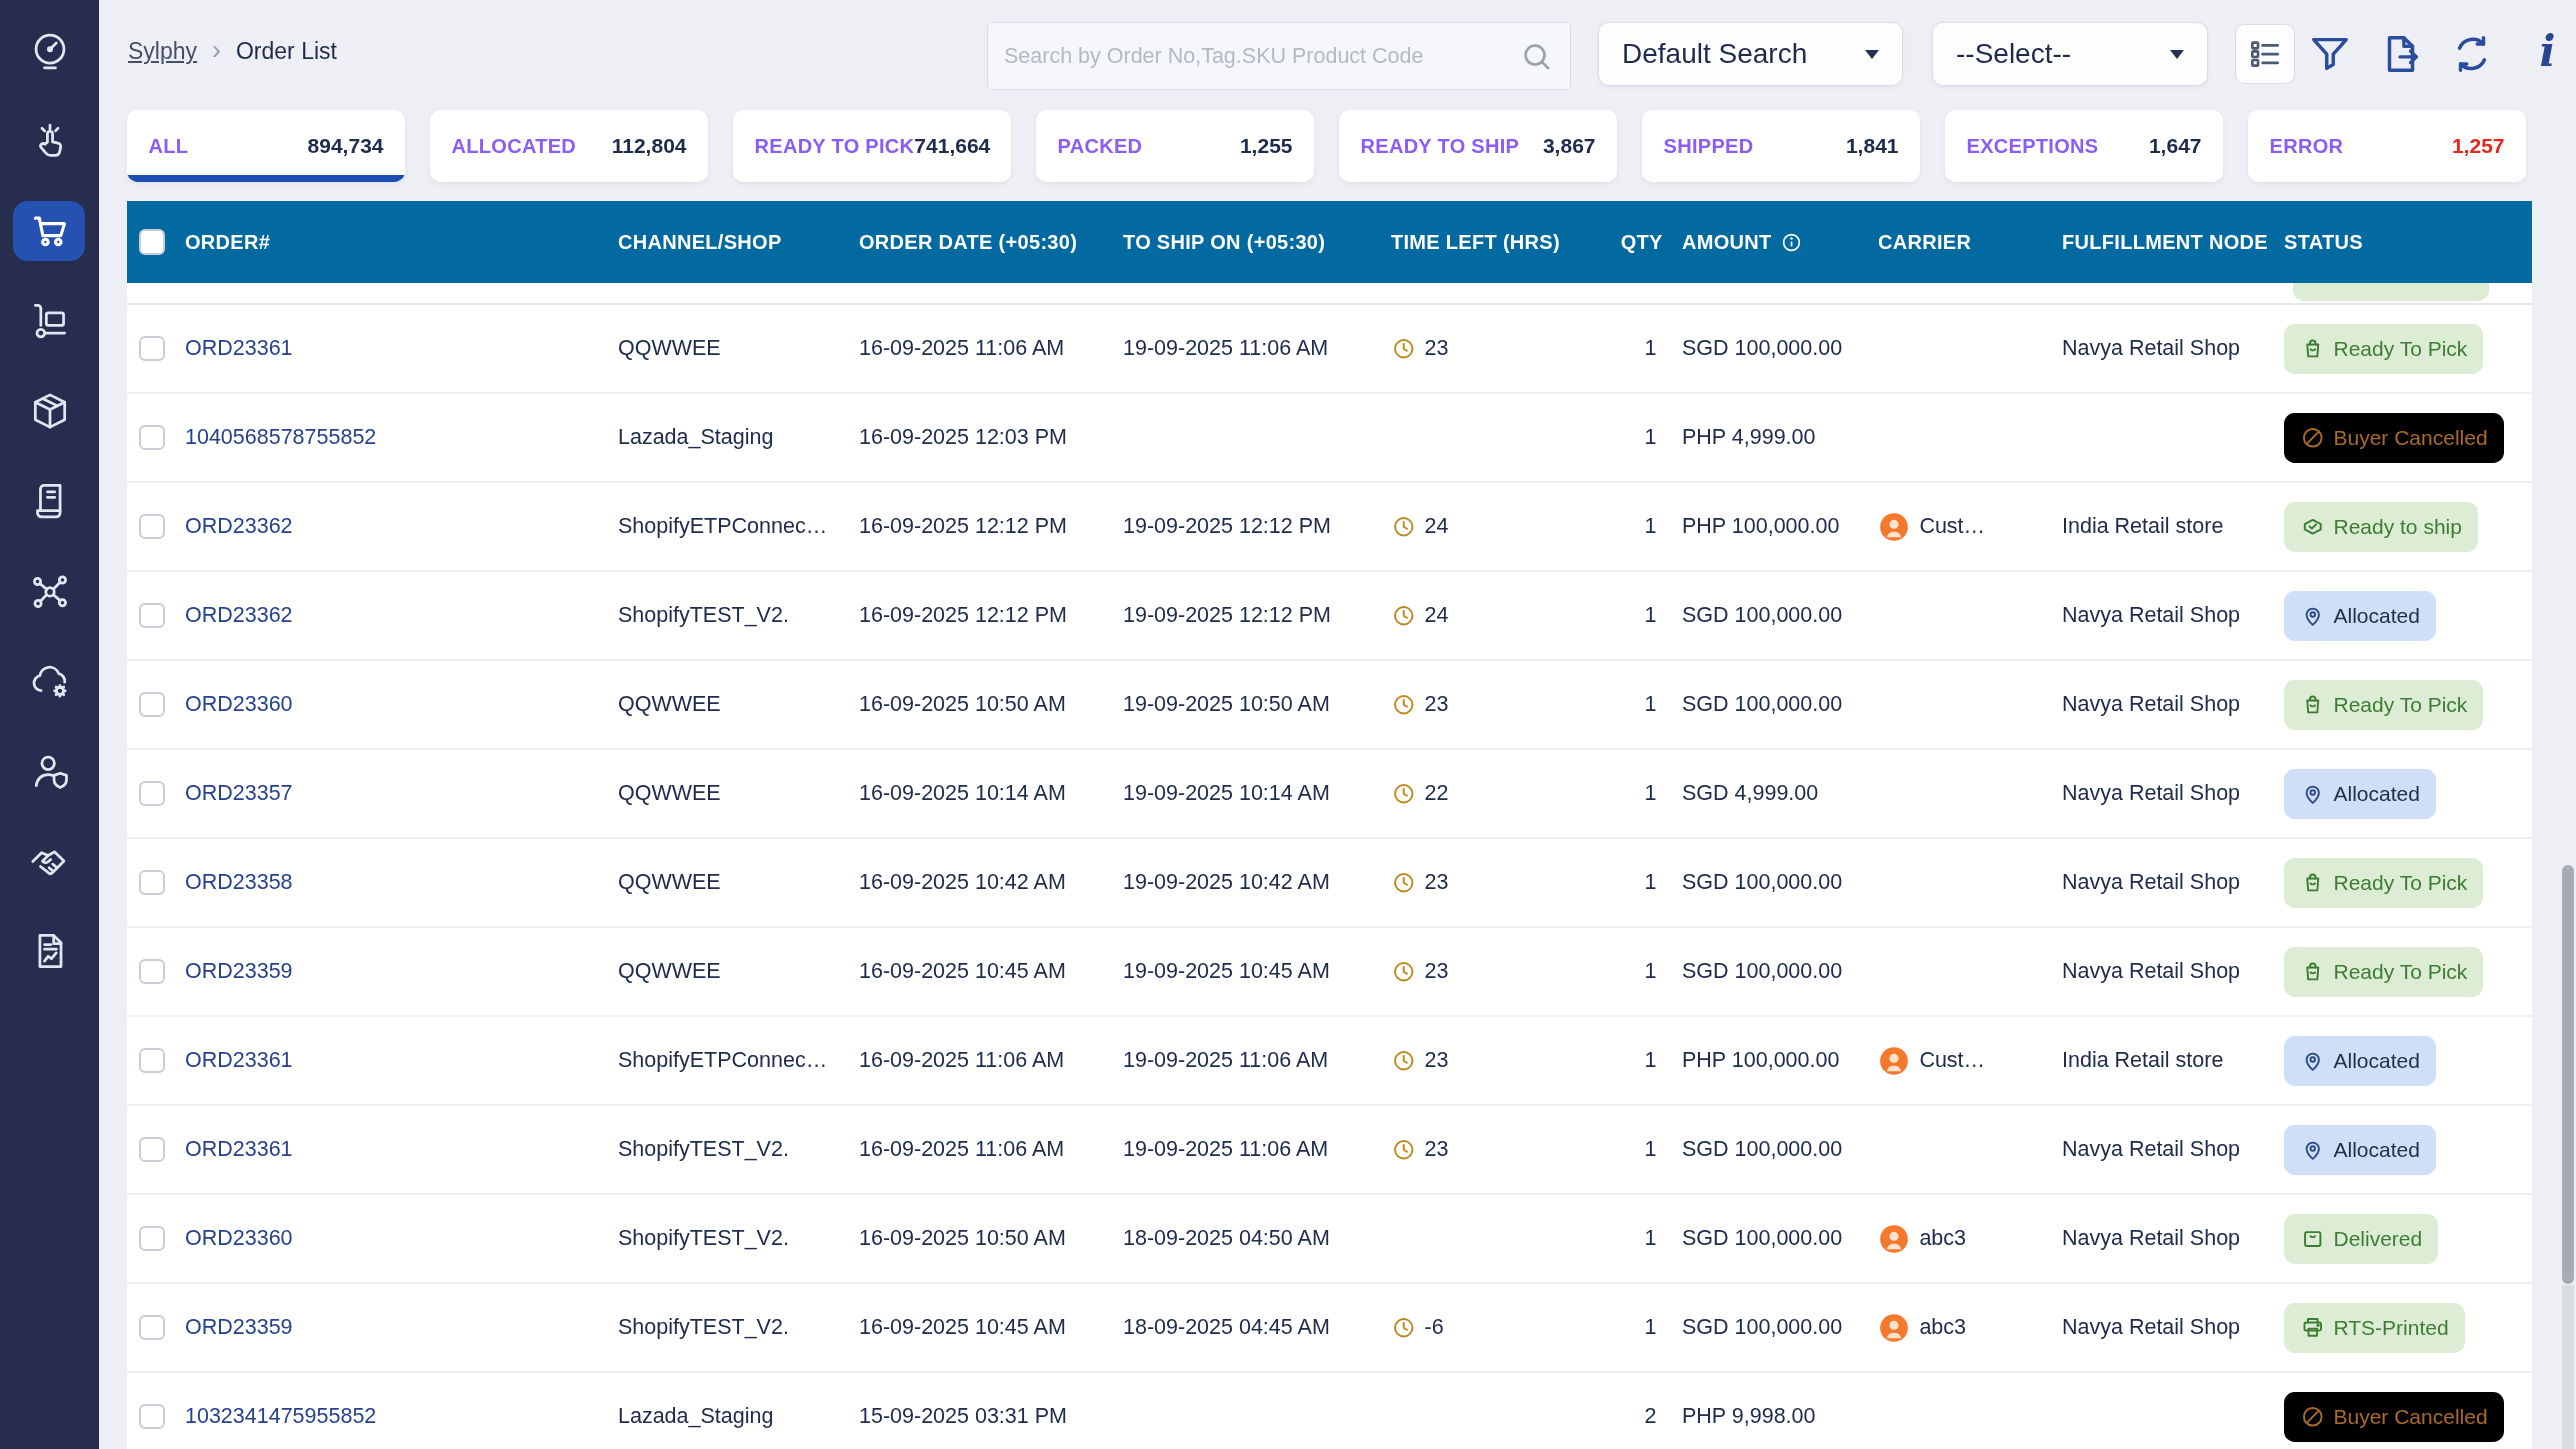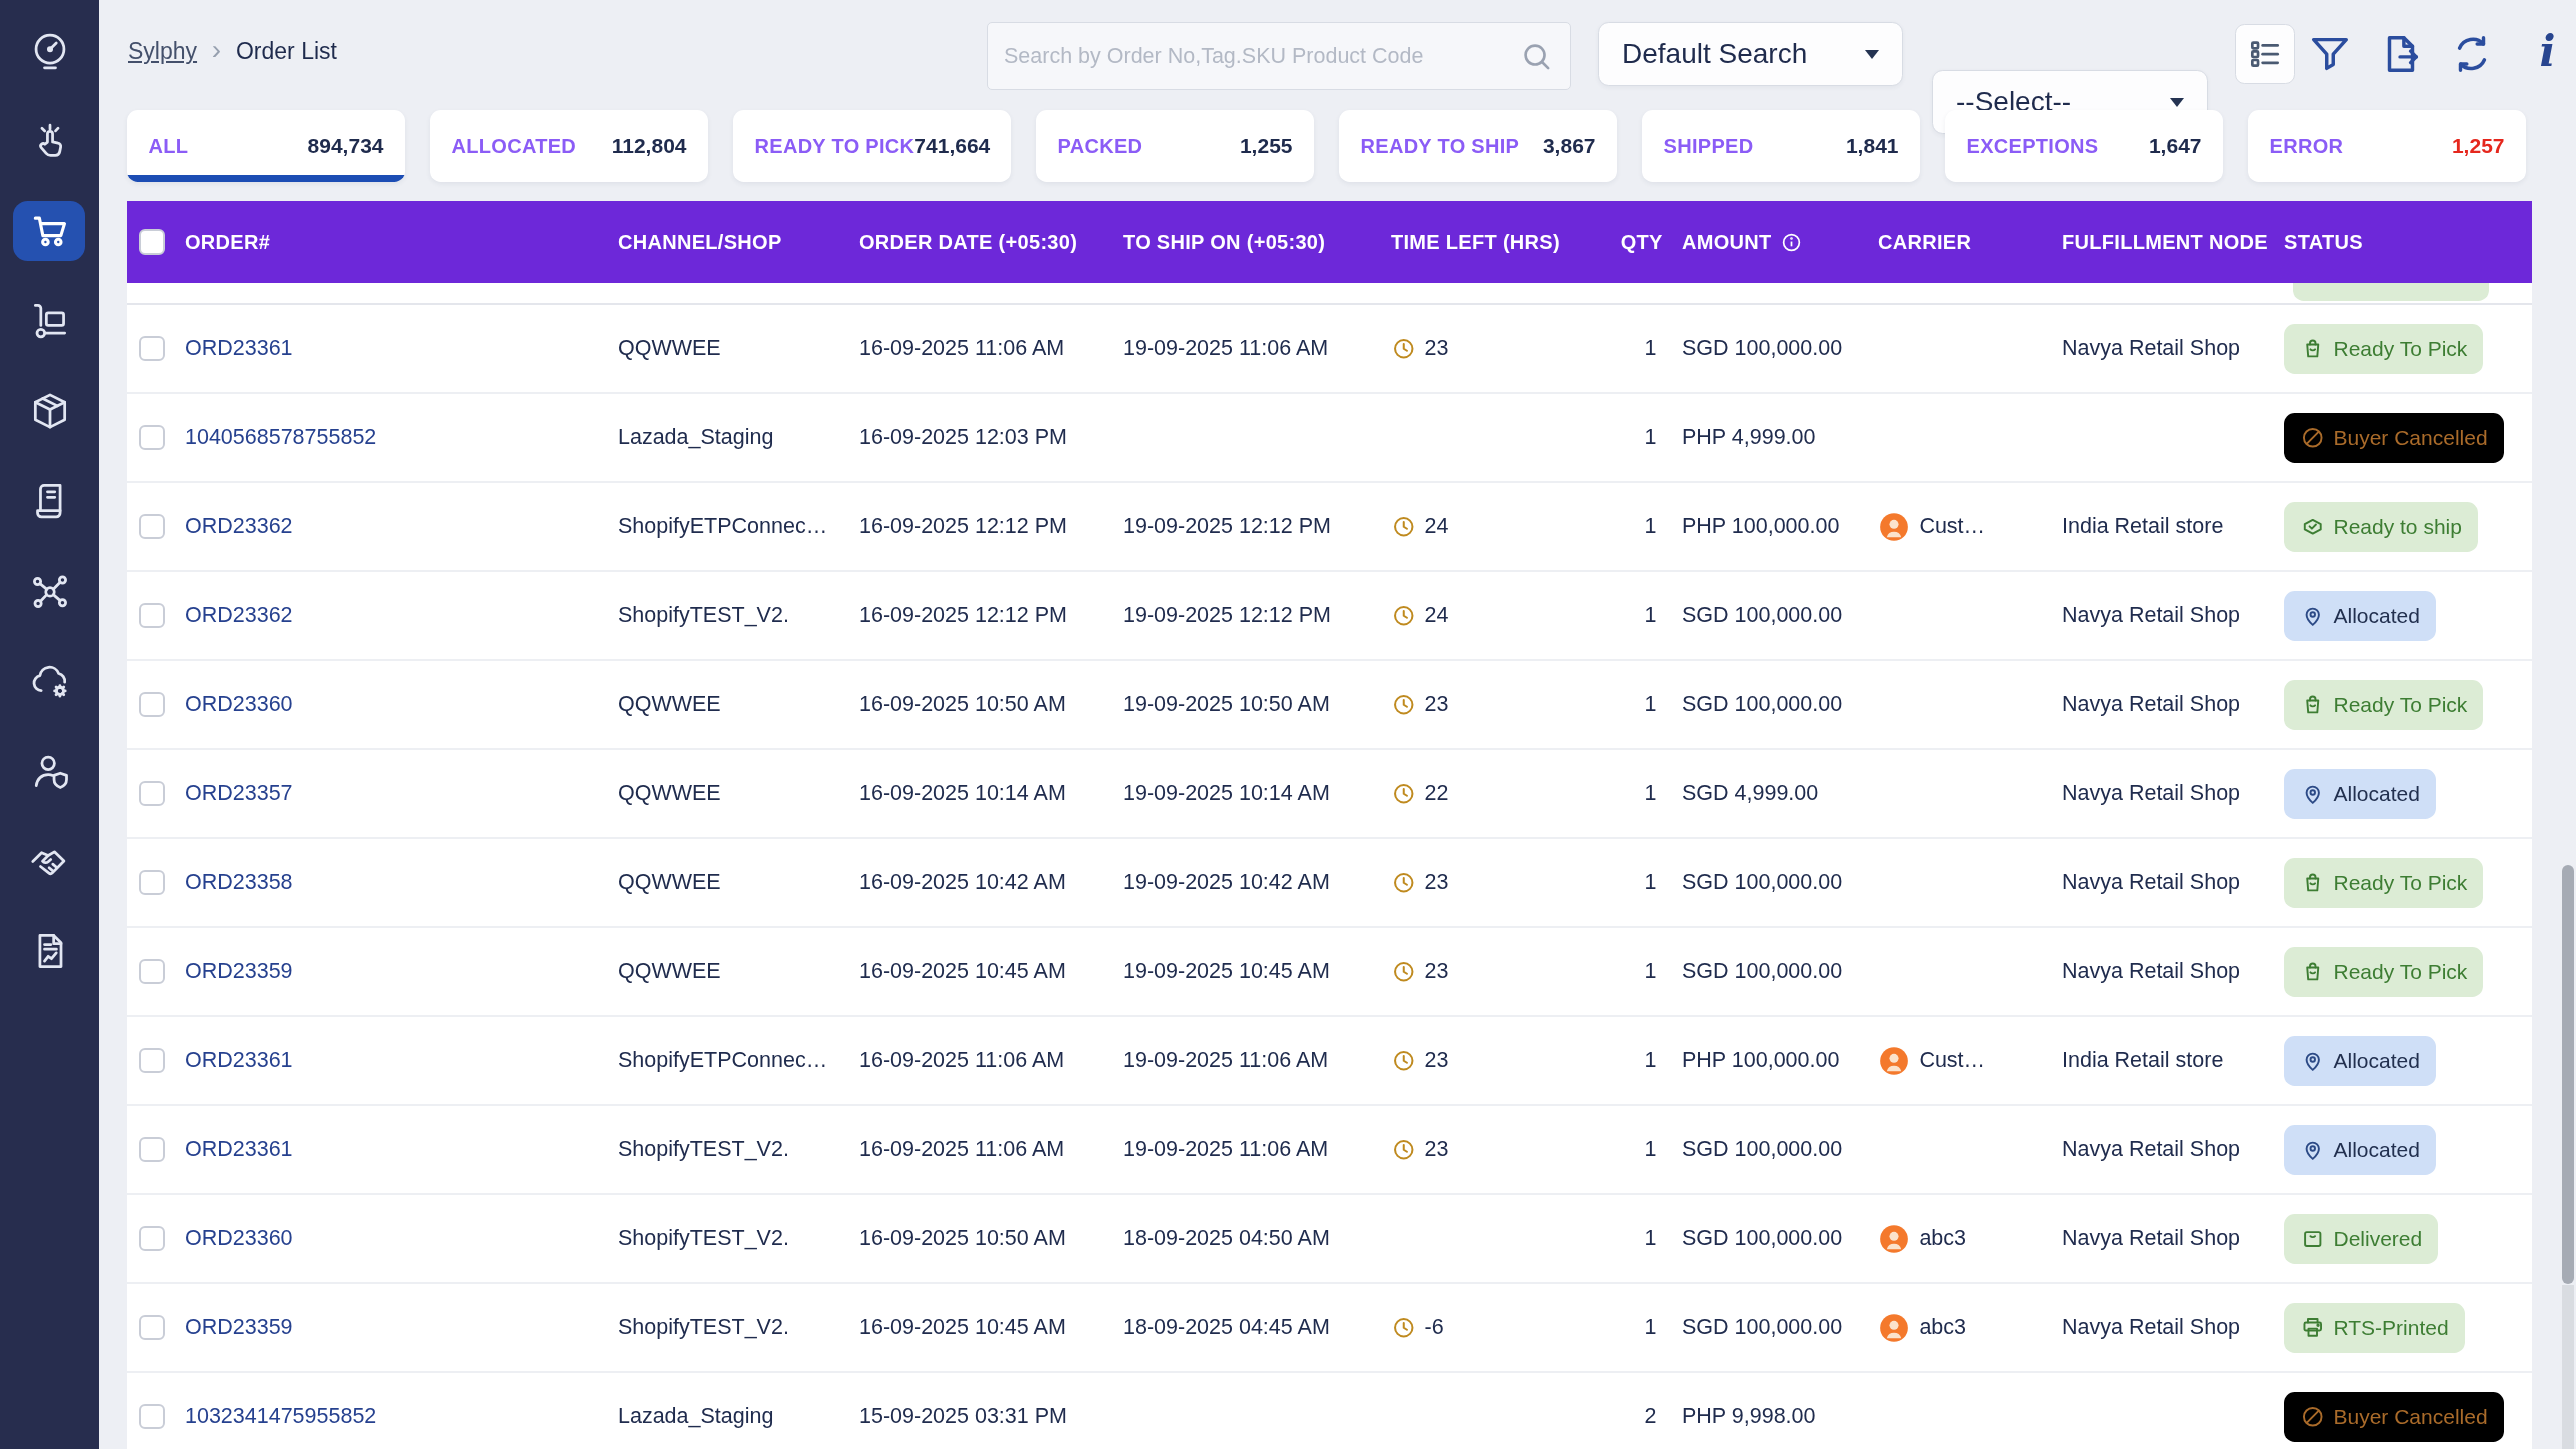--- a/index.html
+++ b/index.html
@@ -45,21 +45,21 @@
   .search-wrap input::placeholder { color:#b3b9c5; }
   .search-wrap svg { width:35px; height:35px; fill:none; stroke:#9aa2b1; stroke-width:1.8; stroke-linecap:round; }
   .dropdown {
     position:absolute; top:22px; height:64px; background:#fdfdfe;
     border:1.3px solid #d8dce4; border-radius:10.7px;
     display:flex; align-items:center; justify-content:space-between;
     padding:0 23px; font-size:28px; color:#1f2b4d; cursor:pointer;
     box-shadow:0 1.3px 4px rgba(40,50,80,.05);
   }
   .dd-default { left:1499px; width:305px; }
-  .dd-select  { left:1833px; width:276px;margin-top:48px; }
+  .dd-select  { left:1833px; width:276px; }
   .caret { width:0; height:0; border-left:7.4px solid transparent; border-right:7.4px solid transparent; border-top:9.4px solid #243352; margin-left:17.4px; }
   .icon-btn {
     position:absolute; top:24px; width:60px; height:60px;
     background:#fdfdfe; border:1.3px solid #d8dce4; border-radius:9.4px;
     display:flex; align-items:center; justify-content:center; cursor:pointer;
   }
   .btn-listview { left:2136px; }
   .icon-btn svg { width:38px; height:38px; fill:none; stroke:#4a5a72; stroke-width:1.7; stroke-linecap:round; }
   .top-ico { position:absolute; top:31px; width:46px; height:46px; cursor:pointer; }
   .top-ico svg { width:46px; height:46px; fill:none; stroke:#2b4d9e; stroke-width:1.8; stroke-linecap:round; stroke-linejoin:round; }
@@ -80,21 +80,21 @@
     padding:0 21.5px; position:relative; cursor:pointer; overflow:hidden;
   }
   .tab-label { font-size:20px; font-weight:700; color:#8b5cf6; letter-spacing:0.3px; white-space:nowrap; }
   .tab-count { font-size:21px; font-weight:700; color:#1f2b4d; white-space:nowrap; }
   .tab-count.count-red { color:#e5271d; }
   .tab.tab-active::after { content:""; position:absolute; left:0; right:0; bottom:0; height:6.7px; background:#1c4db4; }
   
   .table { position:absolute; left:127px; top:201px; width:2405px; }
   .grid { display:grid; grid-template-columns:58px 433px 241px 264px 268px 221px 70px 196px 184px 222px 246px; align-items:center; }
   .thead {
-    background:#6d28d9; color:#ffffff; height:82px;
+    background:#0369a1; color:#ffffff; height:82px;
     font-size:20px; font-weight:700; letter-spacing:0.3px;
   }
   .thead .hcell { padding-right:10.7px; line-height:1.25; }
   .h-node { padding-right:47px; }
   .h-qty { text-align:center; padding-right:25.5px; }
   .h-amount { display:flex; align-items:center; gap:8px; }
   .h-amount svg { width:23px; height:23px; fill:none; stroke:#fff; stroke-width:1.8; flex:0 0 auto; }
   .hcheck { display:flex; justify-content:flex-start; padding-left:12px; }
   .cb {
     appearance:none; -webkit-appearance:none; width:25.5px; height:25.5px;

